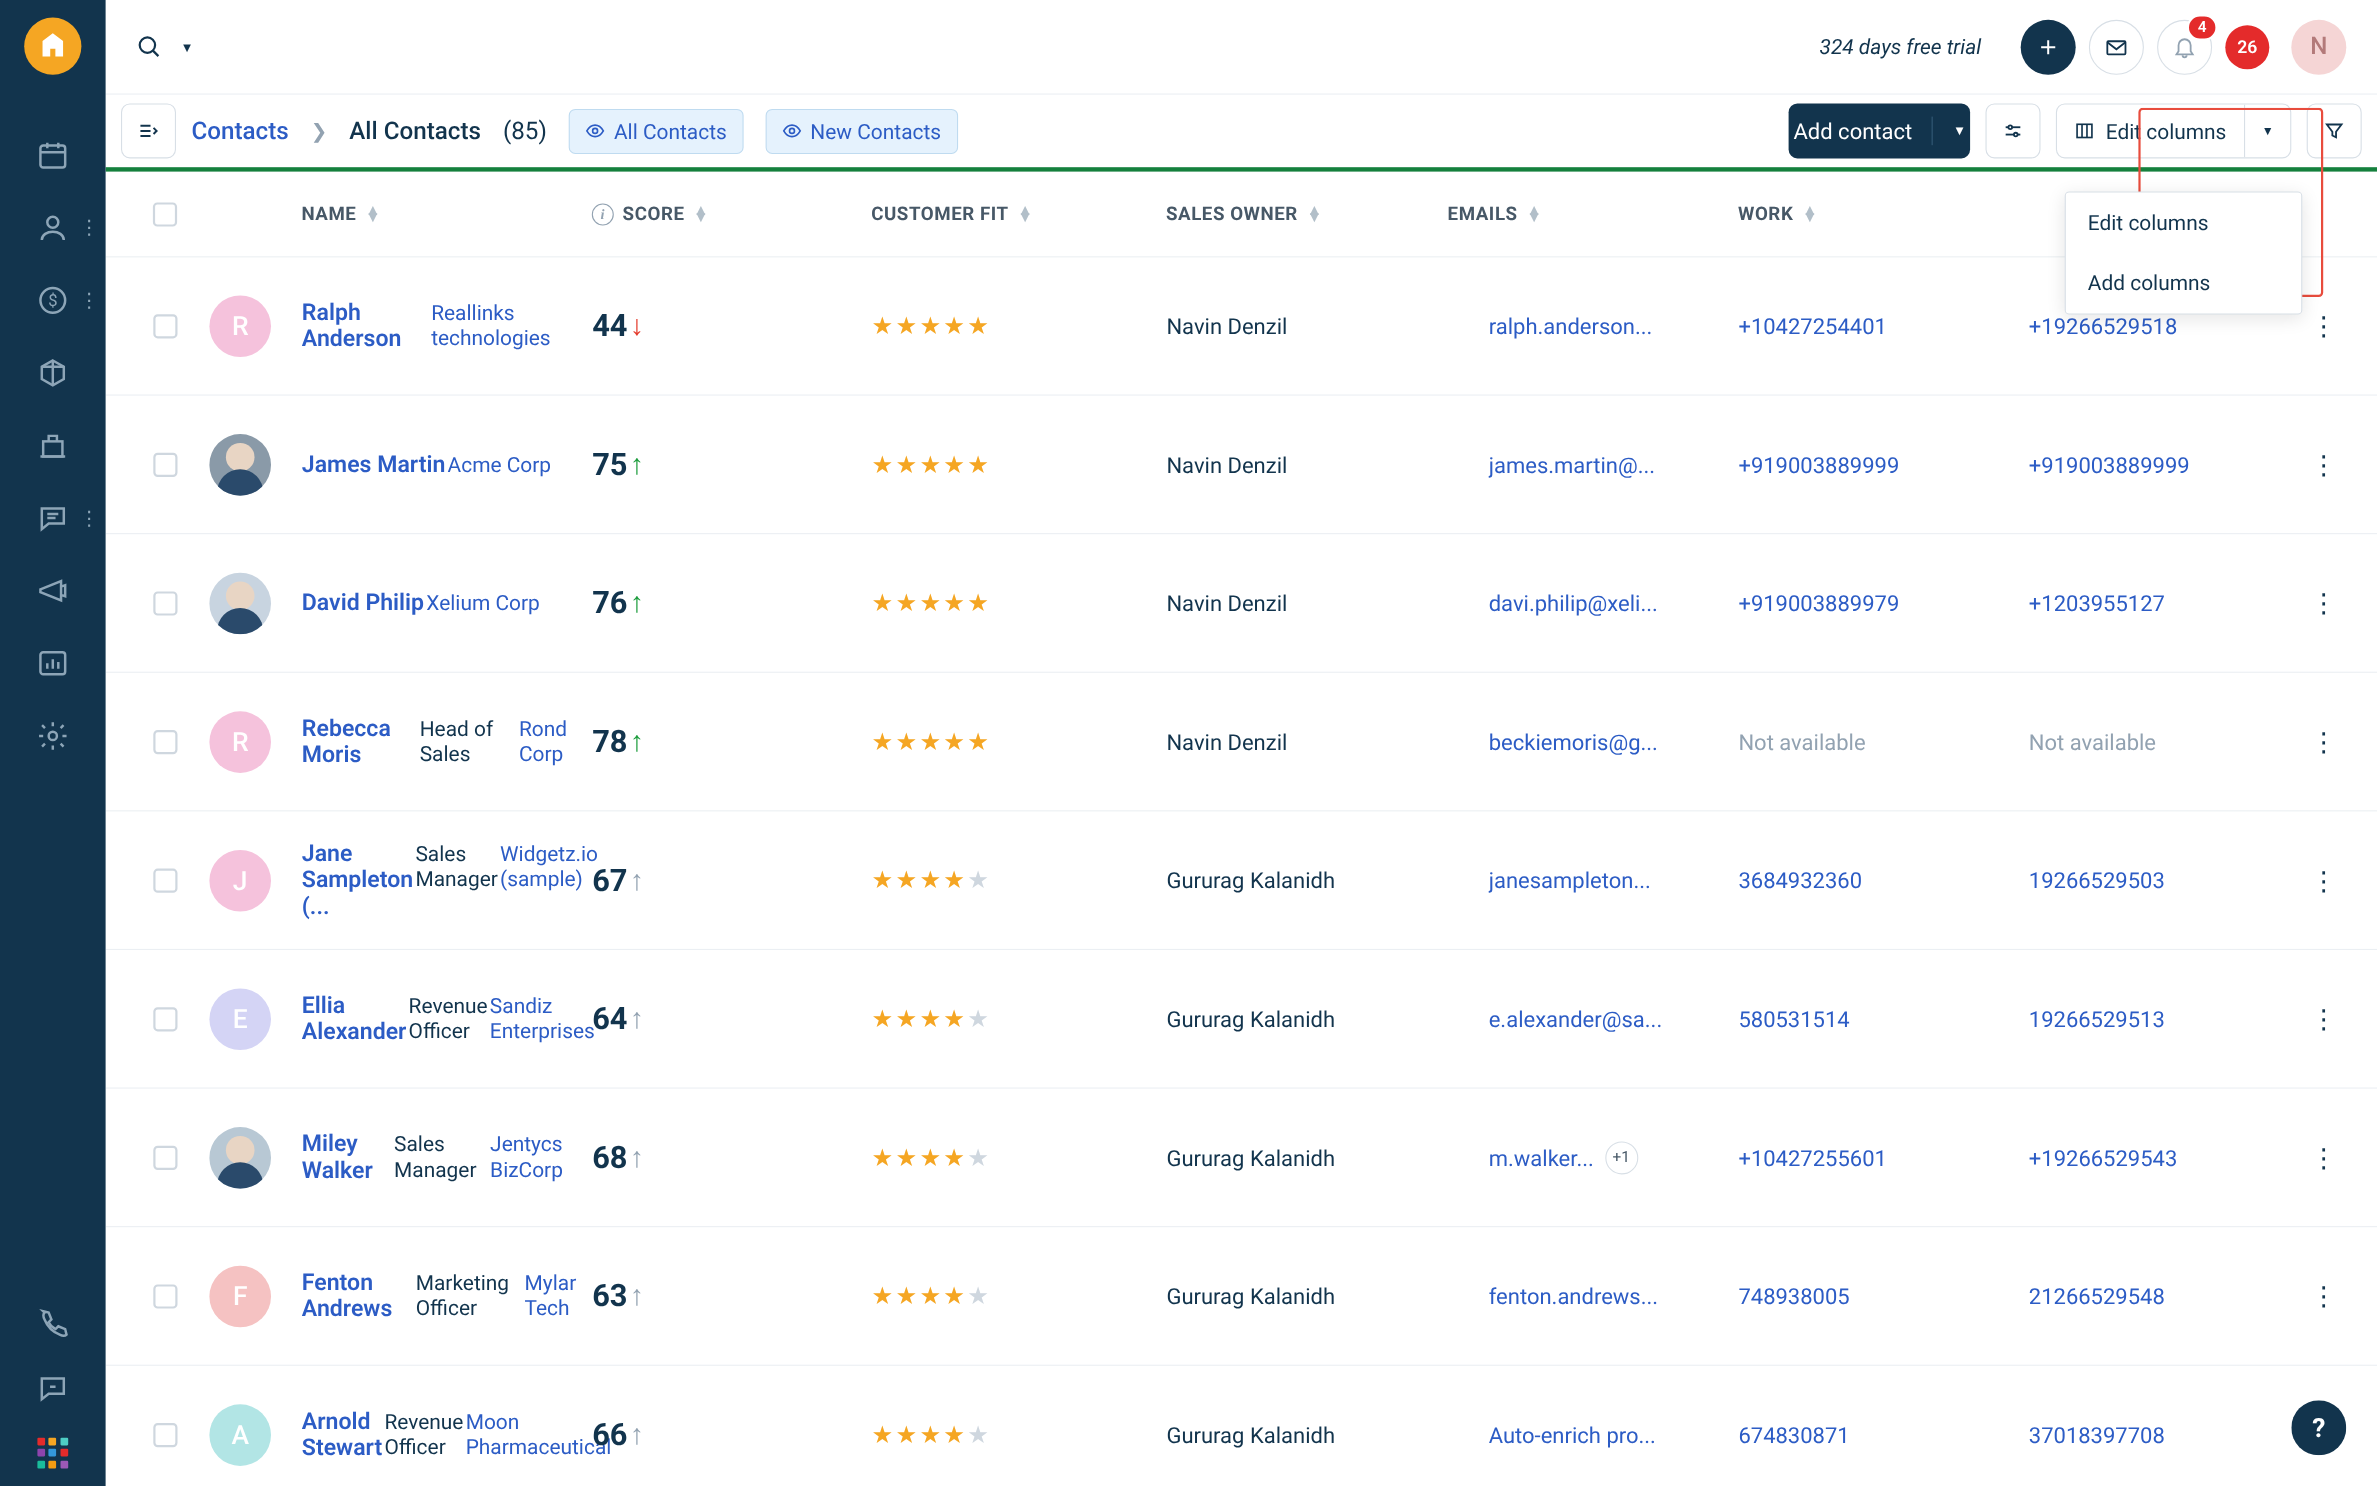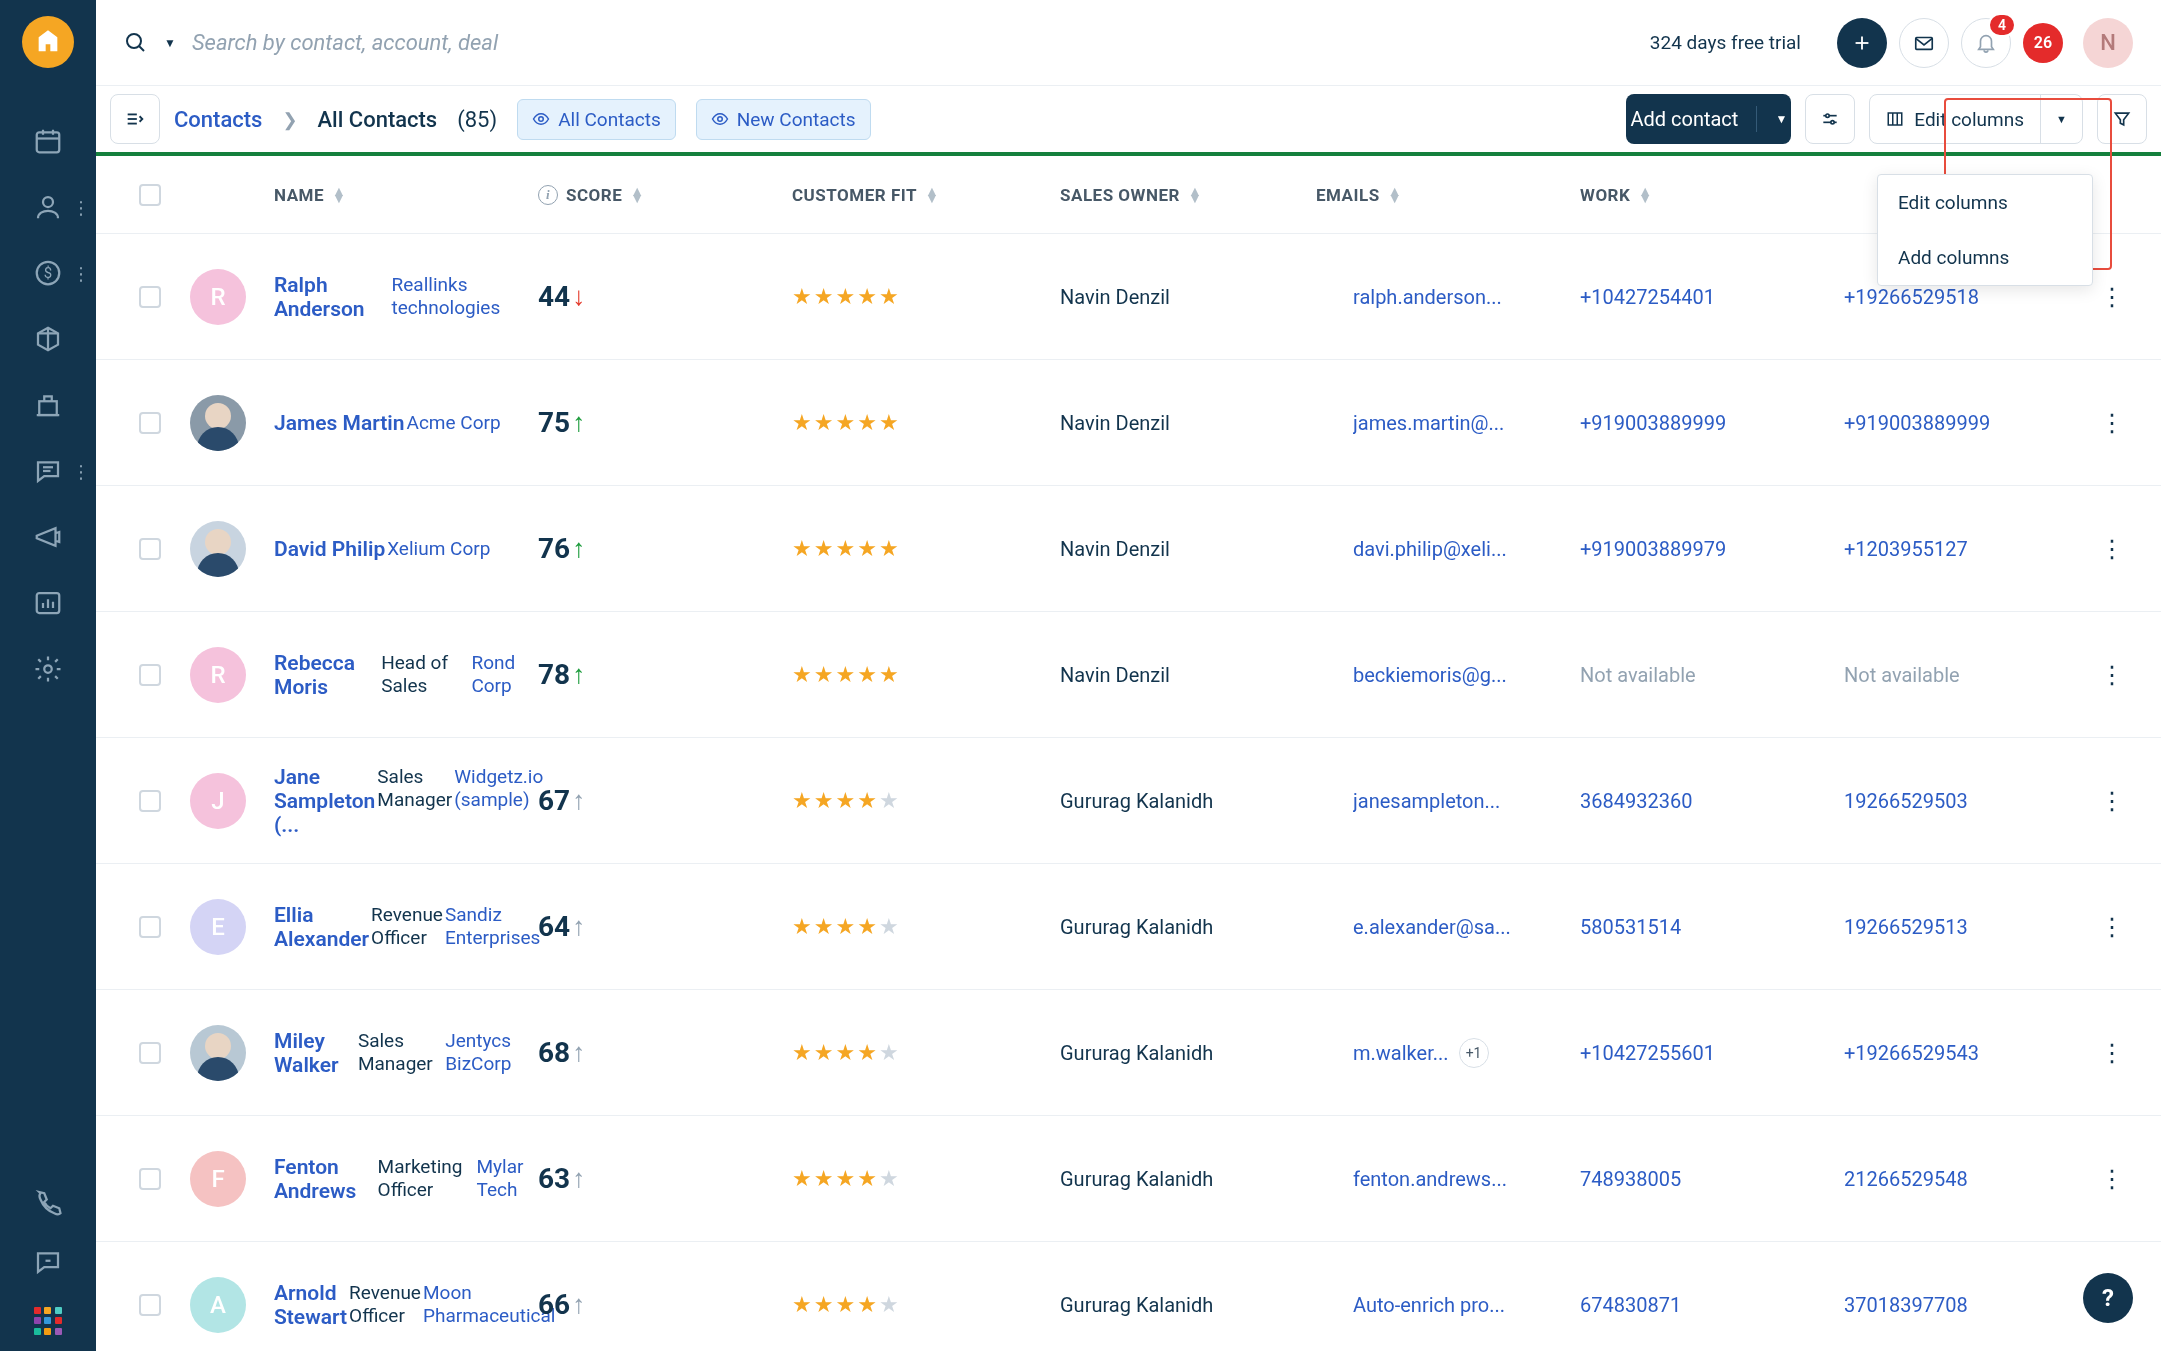--- a/index.html
+++ b/index.html
@@ -17,21 +17,21 @@
 .sidebar .app-grid span { width:7px; height:7px; border-radius:1px;}
 
 .main { flex: 1; display: flex; flex-direction: column; }
 
 .topbar { height: 86px; border-bottom: 1px solid #EBEFF3; display: flex; align-items: center; padding: 0 28px; }
 .topbar .search-area { display:flex; align-items:center; gap:16px; flex:1;}
 .topbar .search-icon { color:#12344D; }
 .topbar .caret { color:#12344D; font-size:12px;}
 .topbar input { border:none; outline:none; font-size:22px; color:#92A2B1; width:500px; background:transparent;}
 .topbar input::placeholder { color:#92A2B1; font-style: italic; }
-.topbar .trial { color:#12344D; font-size:19px; margin-right:24px;}
+.topbar .trial { font-style:italic; color:#12344D; font-size:19px; margin-right:24px;}
 .topbar .icon-btn { width:50px; height:50px; border-radius:50%; display:flex; align-items:center; justify-content:center; margin-left:12px; cursor:pointer; position:relative;}
 .topbar .icon-btn.dark { background:#12344D; color:#fff;}
 .topbar .icon-btn.outline { border:1px solid #D8DFE6; color:#12344D;}
 .topbar .badge-wrapper { position:relative; }
 .topbar .badge { position:absolute; top:-6px; right:-6px; background:#E42B2B; color:#fff; border-radius:12px; font-size:14px; font-weight:600; padding:2px 8px; min-width:24px; text-align:center; border:2px solid #fff;}
 .topbar .badge-big { width:40px; height:40px; border-radius:50%; background:#E42B2B; color:#fff; display:flex;align-items:center;justify-content:center; font-size:16px; font-weight:600; margin-left:12px;}
 .topbar .avatar { width:50px; height:50px; border-radius:50%; background:#F5D5D5; color:#B37A7A; display:flex; align-items:center; justify-content:center; font-size:22px; font-weight:500; margin-left:20px;}
 
 .subbar { height: 70px; border-bottom: 4px solid #15803d; display:flex; align-items:center; padding: 0 14px; gap:14px;}
 .subbar .square-btn { width:50px; height:50px; border:1px solid #D8DFE6; border-radius:8px; display:flex; align-items:center; justify-content:center; cursor:pointer; color:#12344D;}
@@ -191,21 +191,20 @@
   </div>
 
   <div class="main">
     <div class="topbar">
       <div class="search-area">
         <svg class="search-icon" width="24" height="24" viewBox="0 0 24 24" fill="none" stroke="currentColor" stroke-width="2">
             <circle cx="10" cy="10" r="7"></circle>
             <line x1="20" y1="20" x2="15" y2="15"></line>
           </svg>
         <span class="caret">▼</span>
-        <input placeholder="Search by contact, account, deal" style="">
       </div>
       <span class="trial">324 days free trial</span>
       <div class="icon-btn dark">
         <svg width="22" height="22" viewBox="0 0 24 24" stroke="currentColor" stroke-width="2">
             <line x1="12" y1="5" x2="12" y2="19"></line>
             <line x1="5" y1="12" x2="19" y2="12"></line>
           </svg>
       </div>
       <div class="icon-btn outline">
         <svg width="22" height="22" viewBox="0 0 24 24" fill="none" stroke="currentColor" stroke-width="1.8">

